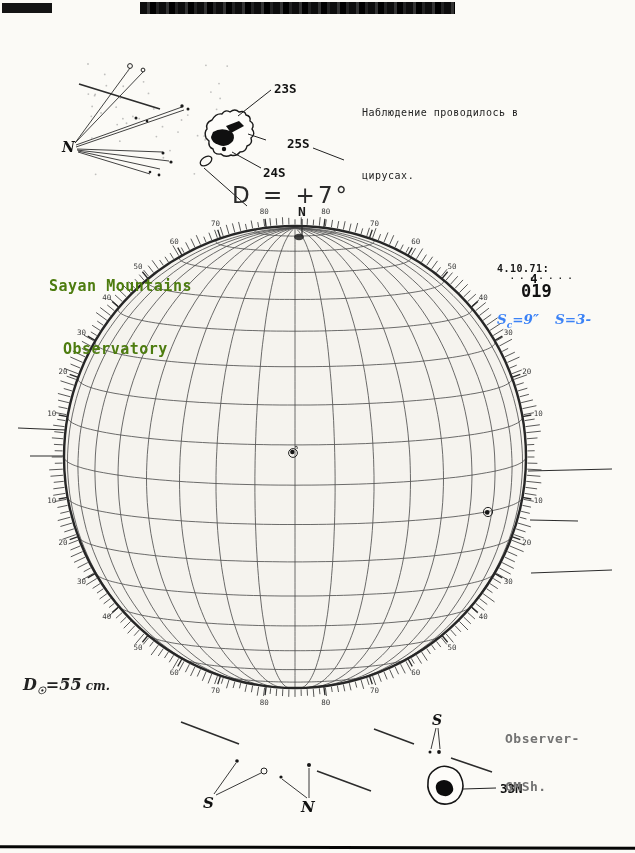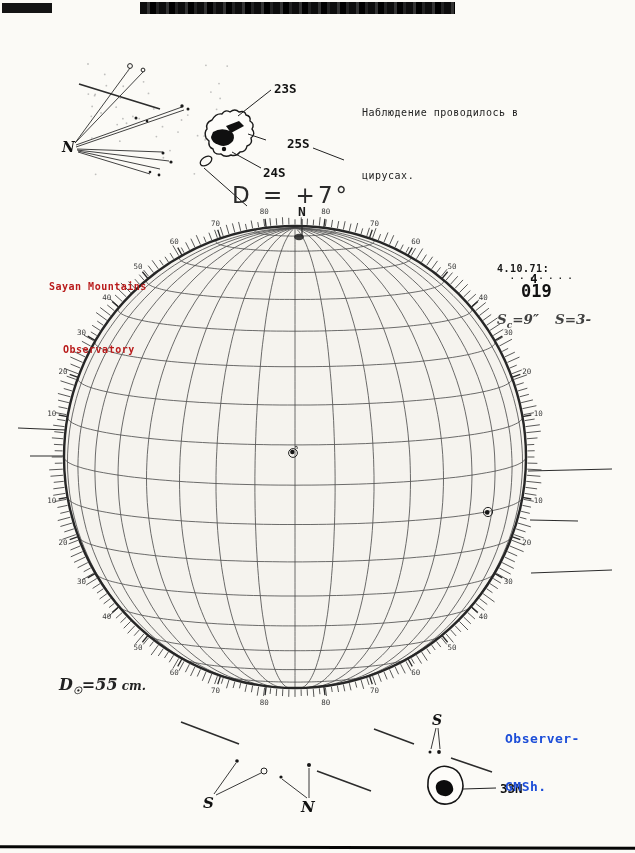--- a/index.html
+++ b/index.html
@@ -5,35 +5,35 @@
   html,body{margin:0;padding:0;background:#d8d8d8;}
   .page{position:relative;width:635px;height:853px;background:#fbfaf6;overflow:hidden;
         font-family:"DejaVu Sans Mono",monospace;color:#1e1e1e;}
   svg{position:absolute;left:0;top:0;}
   .bar{position:absolute;background:#141414;}
   .bar-long{background:repeating-linear-gradient(90deg,#0d0d0d 0 7px,#333 7px 10px,#000 10px 16px,#222 16px 19px);}
   .bottom-rule{position:absolute;left:0;top:846px;width:635px;height:3px;background:#050505;transform:rotate(0.12deg);}
   .txt{position:absolute;white-space:pre;}
   .tw{font-family:"DejaVu Sans Mono",monospace;letter-spacing:.5px;}
   .note-ru{left:362px;top:60px;font-size:10px;line-height:21px;color:#222;}
-  .obsv{left:49px;top:234px;font-size:10px;line-height:21px;font-weight:bold;color:#b91c1c;}
+  .obsv{left:49px;top:234px;font-size:15px;line-height:21px;font-weight:bold;color:#4d7c0f;}
   .obsv .ind{padding-left:14px;}
   .decl{left:232px;top:182px;font-family:"DejaVu Sans",sans-serif;font-size:23px;letter-spacing:3px;color:#2a2a2a;text-align:right;}
   .datebk{left:497px;top:262px;font-size:10px;font-weight:bold;line-height:13px;color:#161616;}
   .dots{left:509px;top:272px;font-size:11px;letter-spacing:3px;color:#222;}
   .timebk{left:521px;top:281px;font-size:17px;font-weight:bold;color:#111;}
   .timebk .stk{position:relative;display:inline-block;}
   .timebk .sup{position:absolute;left:-1px;top:-9px;font-size:12px;}
-  .seeing{left:497px;top:311px;font-family:"DejaVu Serif",serif;font-style:italic;font-size:13.5px;font-weight:bold;color:#404040;}
+  .seeing{left:497px;top:311px;font-family:"DejaVu Serif",serif;font-style:italic;font-size:13.5px;font-weight:bold;color:#3b82f6;}
   .seeing sub{font-size:9px;}
   .seeing .gap{display:inline-block;width:16px;}
-  .aper{left:23px;top:675px;font-family:"DejaVu Serif",serif;font-style:italic;font-size:16px;font-weight:bold;color:#222;margin-left:36px;}
+  .aper{left:23px;top:675px;font-family:"DejaVu Serif",serif;font-style:italic;font-size:16px;font-weight:bold;color:#222;}
   .aper sub{font-size:10px;}
   .aper .cm{font-size:12px;}
-  .observer{left:505px;top:699px;font-size:13px;line-height:16px;font-weight:bold;color:#1d4ed8;}
+  .observer{left:505px;top:699px;font-size:13px;line-height:16px;font-weight:bold;color:#737373;}
 </style>
 </head>
 <body>
 
 <div class="page">
 
   <div class="bar" style="left:2px;top:3px;width:50px;height:10px;"></div>
   <div class="bar bar-long" style="left:140px;top:2px;width:315px;height:12px;"></div>
   <div class="bottom-rule"></div>
 

